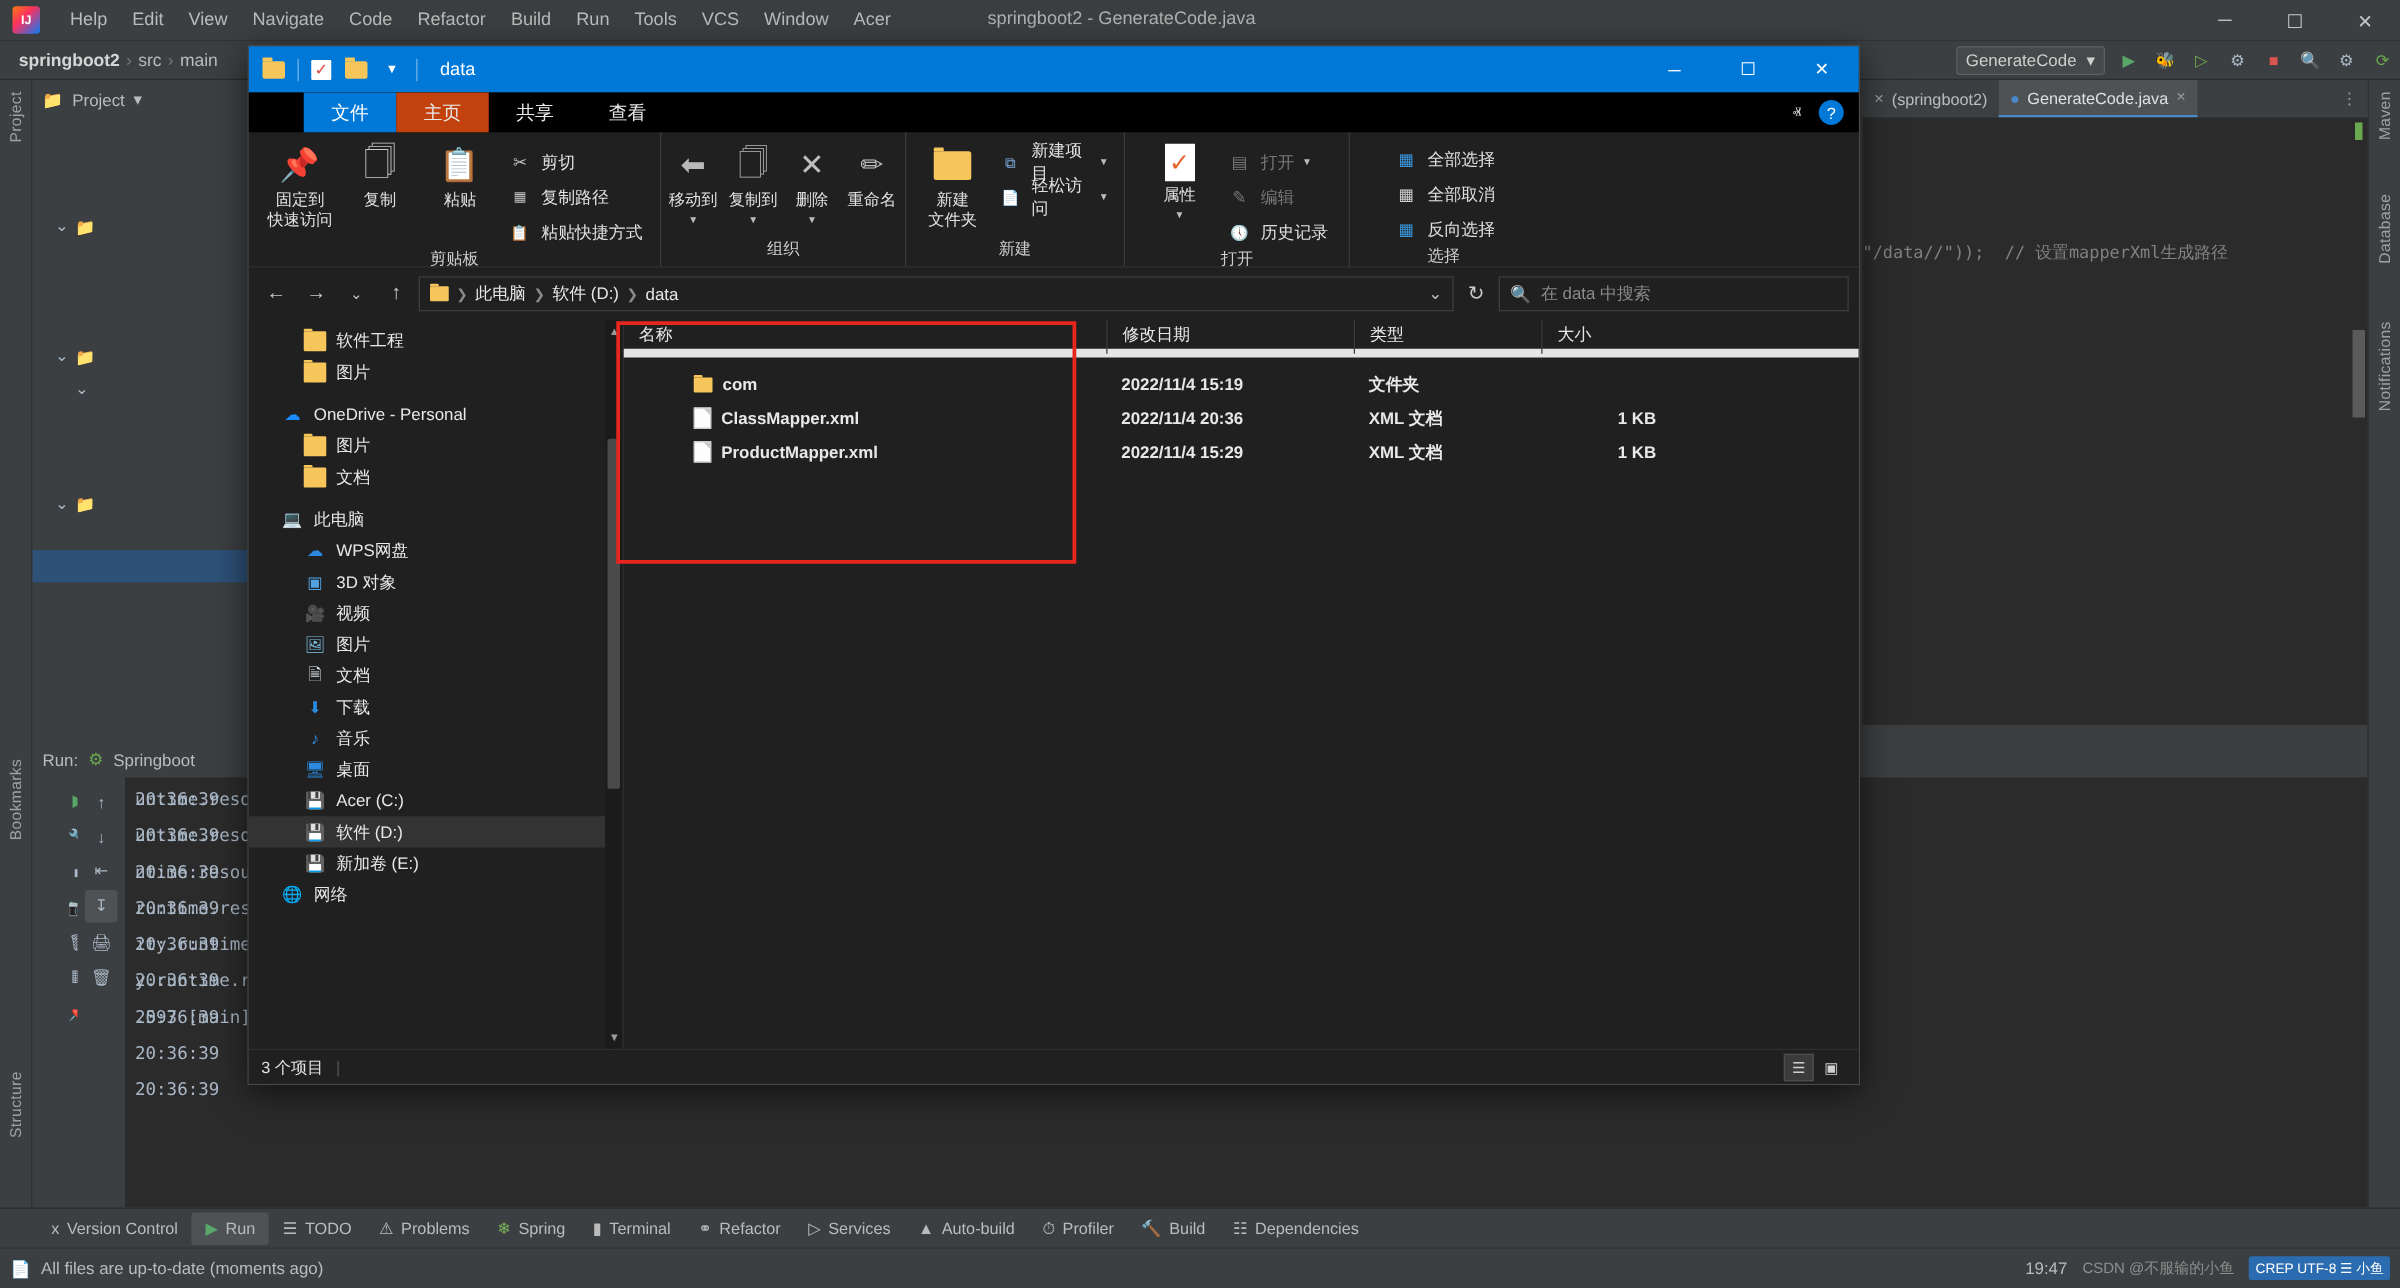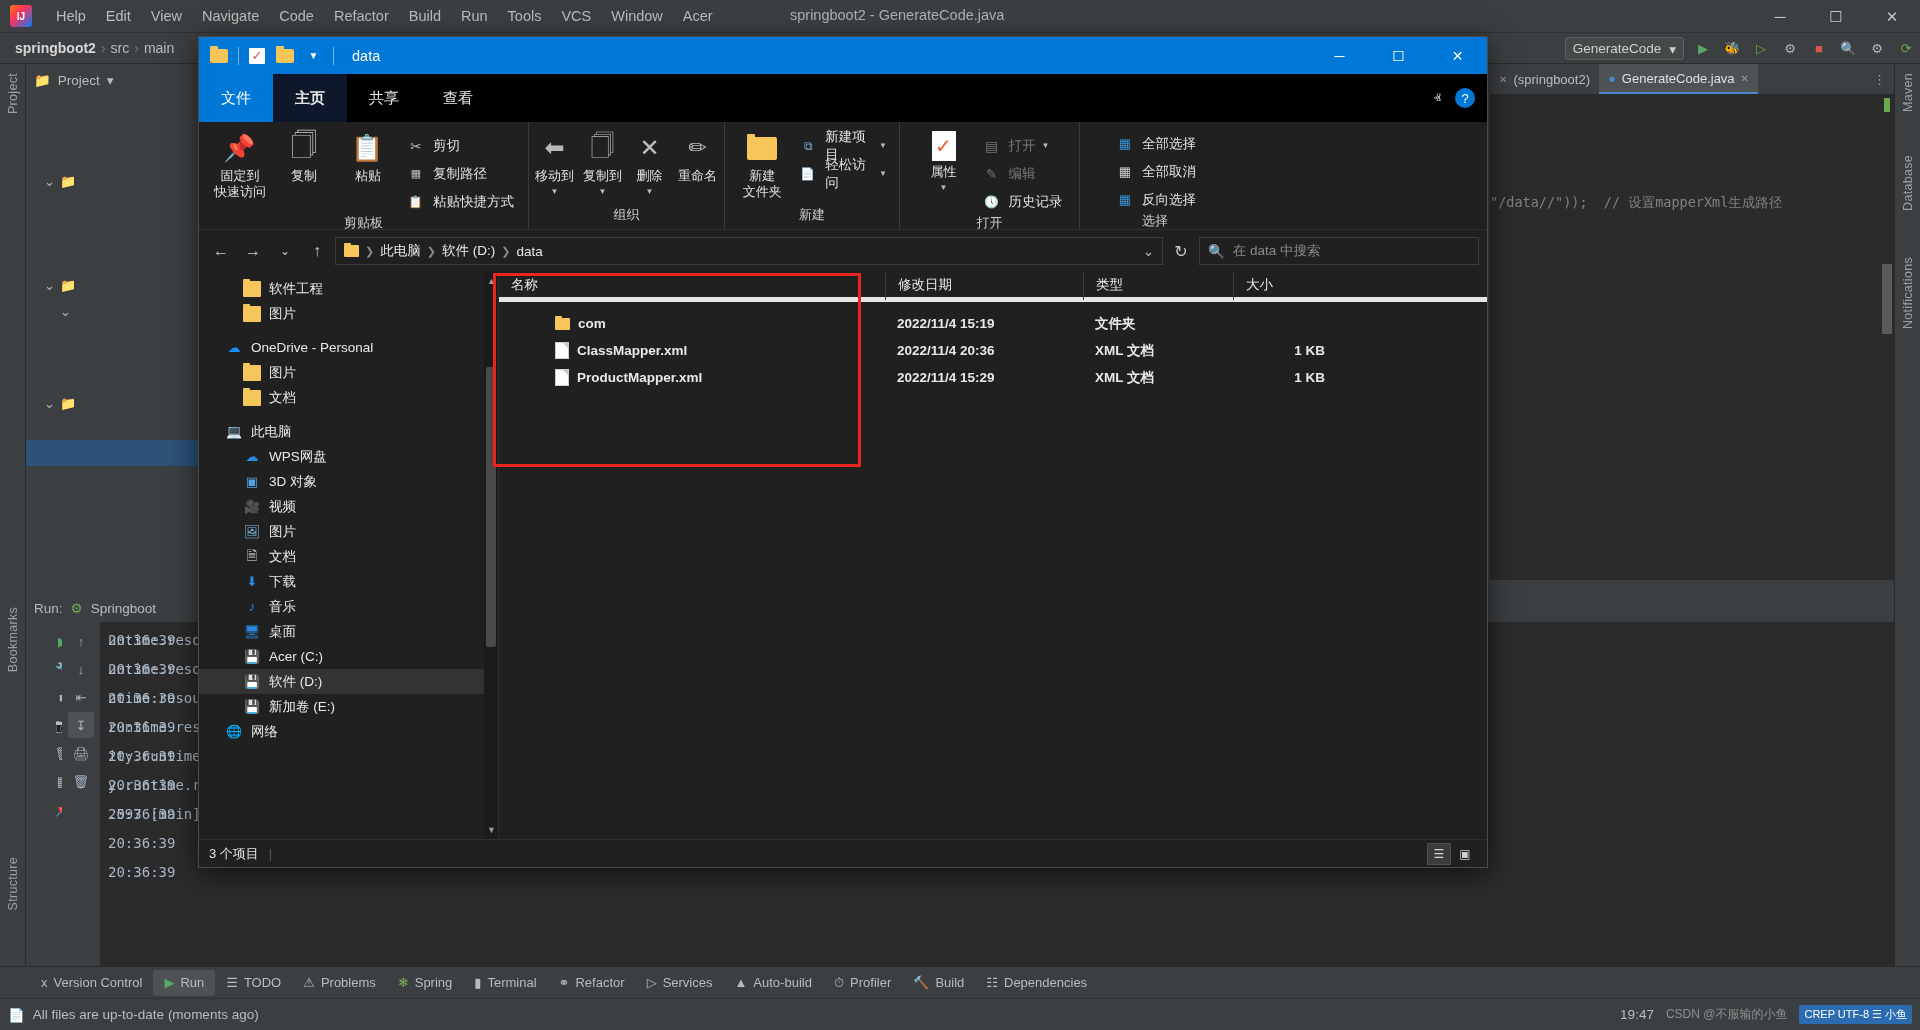--- a/index.html
+++ b/index.html
@@ -161,26 +161,26 @@
     content:""; position:absolute; left:0; top:-3px; width:8px; height:3px;
     background:#f6c65b; border-radius:1px 1px 0 0;
   }
   .exp-title-text { font-size:14.5px; margin-left:8px; }
   .vsep { width:1px; height:18px; background:rgba(255,255,255,.45); }
   .exp-wctrls { margin-left:auto; display:flex; height:37px; }
   .exp-wbtn { width:59px; height:37px; display:flex; align-items:center;
     justify-content:center; color:#fff; font-size:14px; }
 
   .exp-ribbon-tabs {
-    height:48px; background:#000; display:flex; align-items:stretch;
-    color:#e8e8e8; font-size:15px;
+    height:32px; background:#000; display:flex; align-items:stretch;
+    color:#e8e8e8; font-size:15px;padding-left:44px;
   }
   .rtab { display:flex; align-items:center; padding:0 22px; }
   .rtab.file { background:#0078d7; color:#fff; }
-  .rtab.active { background:#0f172a;font-weight:bold; }
+  .rtab.active { background:#c2410c; }
   .ribbon-help {
     margin-left:auto; display:flex; align-items:center; gap:14px; padding-right:12px;
   }
   .help-circle { width:20px; height:20px; border-radius:50%; background:#0078d7;
     color:#fff; font-size:13px; display:flex; align-items:center; justify-content:center;}
 
   .exp-ribbon {
     height:108px; background:#202020; display:flex; align-items:stretch;
     border-bottom:1px solid #2f2f2f; position:relative;
   }
@@ -229,21 +229,21 @@
   .nav-row.sel { background:#333333; }
   .nav-gap { height:9px; }
   .nav-scroll {
     position:absolute; right:0; top:0; width:14px; height:100%; background:#1b1b1b;
   }
   .nav-thumb { position:absolute; left:2px; width:10px; background:#4a4a4a; border-radius:2px;}
 
   .exp-list { flex:1; position:relative; }
   .list-head {
     height:30px; display:flex; align-items:center; color:#e8e8e8; font-size:13.5px;
-    border-bottom:5px solid #e5e5e5;
+    border-bottom:7px solid #e5e5e5;
   }
   .lh-cell { display:flex; align-items:center; height:30px; padding-left:12px;
     border-left:1px solid #3a3a3a; }
   .lh-cell:first-child { border-left:none; }
   .list-row { display:flex; align-items:center; height:27px; color:#e8e8e8;
     font-size:13.5px;font-weight:bold; }
   .lr-cell { padding-left:12px; display:flex; align-items:center; gap:8px; }
   .red-box {
     position:absolute; border:3px solid #e8251f; pointer-events:none;
   }

